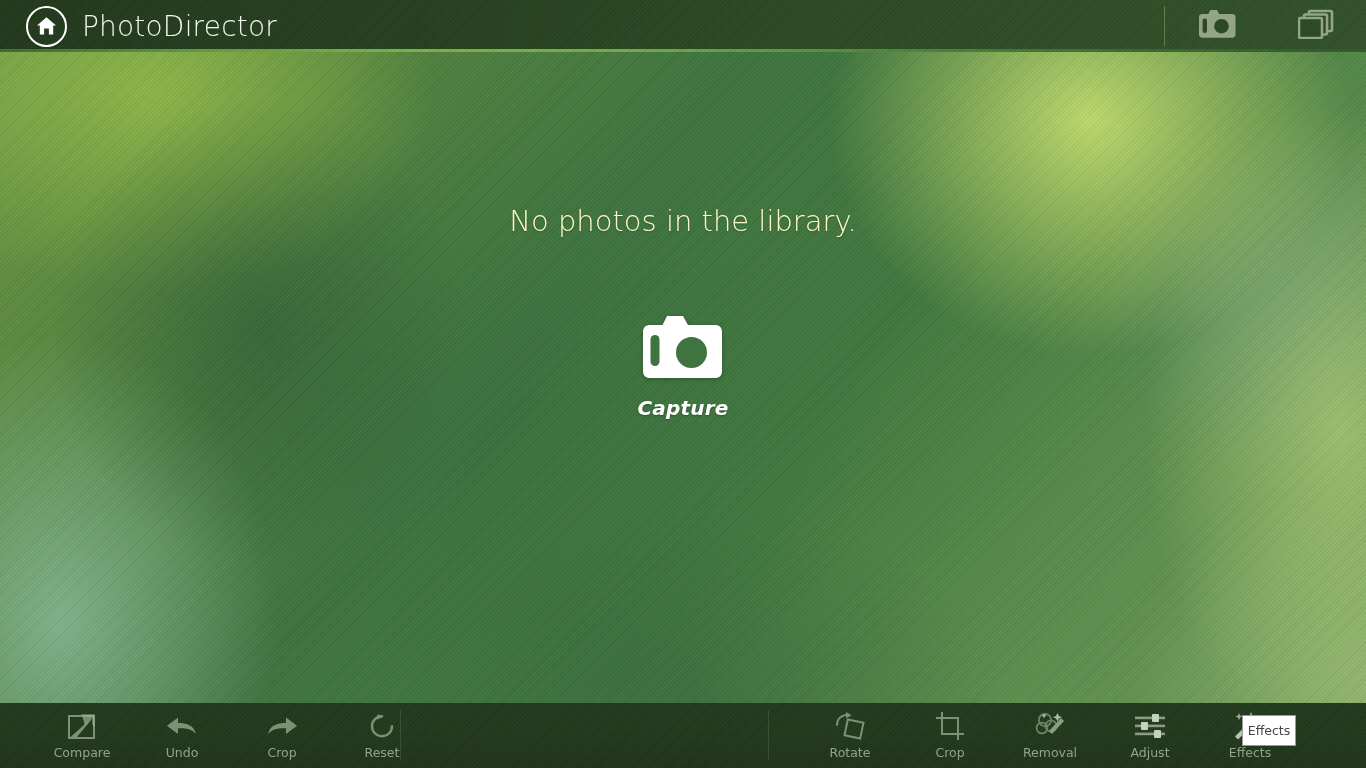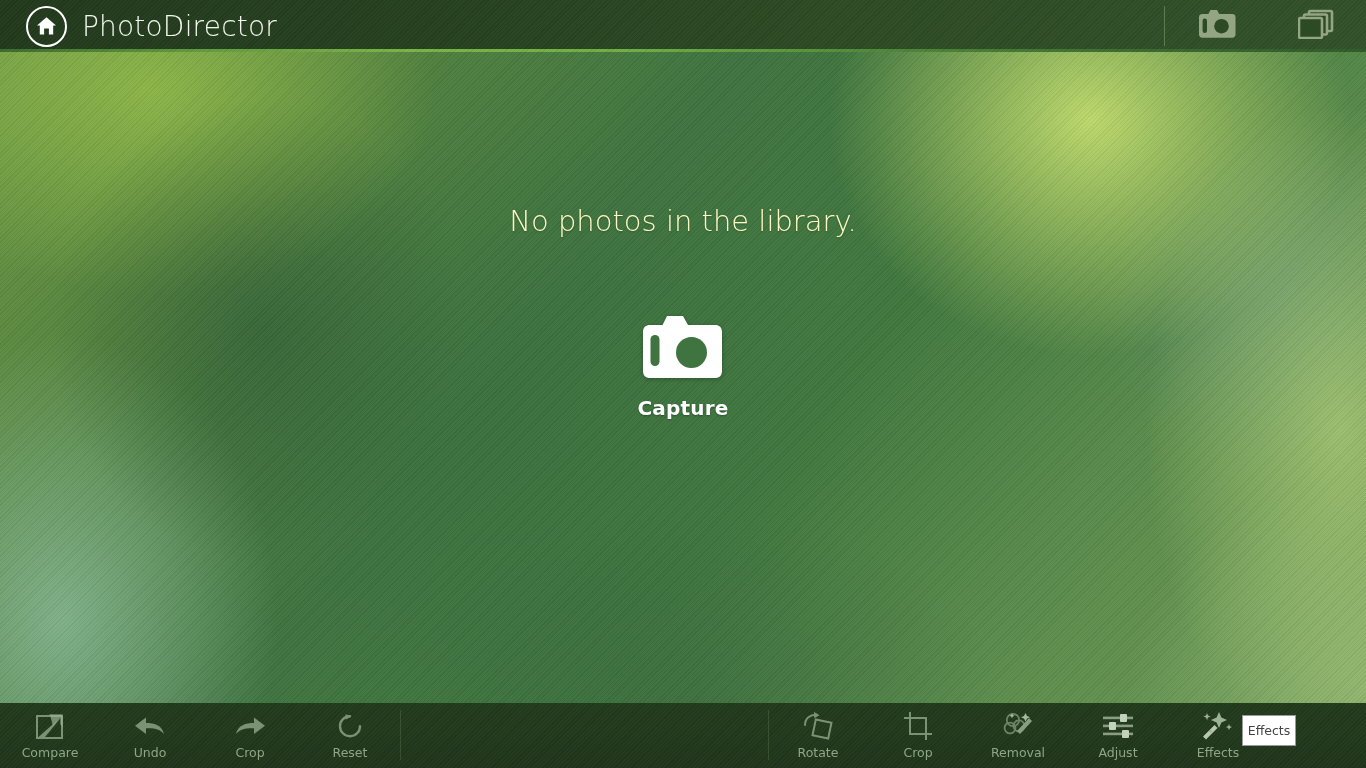--- a/index.html
+++ b/index.html
@@ -78,21 +78,21 @@
   #center {
     position:absolute; left:0; top:52px; width:1366px; height:651px;
     display:flex; flex-direction:column; align-items:center; z-index:10;
   }
   .empty-msg {
     margin-top:148px; text-align:center;
     color:#fef9c3; font-size:29px; font-weight:300; line-height:42px;
     font-family:"DejaVu Sans", sans-serif;
     text-shadow:0 1px 2px rgba(0,0,0,0.22);
   }
-  .actions { margin-top:72px; display:flex; gap:116px; }
+  .actions { margin-top:72px; display:flex; gap:116px;font-style:italic; }
   .action {
     display:flex; flex-direction:column; align-items:center; gap:14px;
     cursor:pointer;
   }
   .action-label {
     color:#ffffff; font-size:20px; font-weight:bold; letter-spacing:0.2px;
     font-family:"DejaVu Sans", sans-serif;
     text-shadow:0 1px 2px rgba(0,0,0,0.3);
   }
   .action-icon { height:68px; display:flex; align-items:center; justify-content:center;
@@ -103,21 +103,21 @@
     position:absolute; left:0; top:703px; width:1366px; height:65px; z-index:20;
     background:linear-gradient(180deg,#213a1c 0%,#22391c 40%,#1f3419 100%);
   }
   #toolbar::after {
     content:""; position:absolute; inset:0;
     background-image:repeating-linear-gradient(135deg,
       rgba(0,0,0,0.05) 0px, rgba(0,0,0,0.05) 1px,
       rgba(255,255,255,0.02) 1px, rgba(255,255,255,0.02) 3px);
     pointer-events:none;
   }
-  .tb-group { position:absolute; top:0; height:65px; display:flex; z-index:2; }
+  .tb-group { position:absolute; top:0; height:65px; display:flex; z-index:2;padding-left:32px; }
   #tb-left { left:0; }
   #tb-right { left:768px; }
   .tb-divider { position:absolute; top:7px; width:1px; height:50px; background:rgba(140,170,125,0.22); z-index:3; }
   .tb-btn {
     width:100px; height:65px; display:flex; flex-direction:column;
     align-items:center; justify-content:flex-start; padding-top:8px; gap:4px;
     cursor:pointer; position:relative;
   }
   .tb-icon { height:30px; display:flex; align-items:center; justify-content:center; }
   .tb-label {

